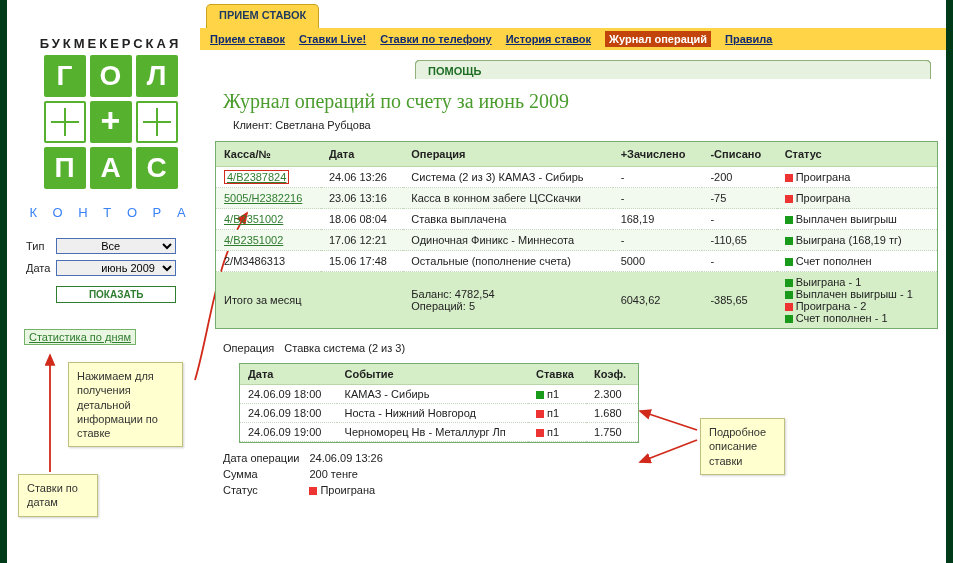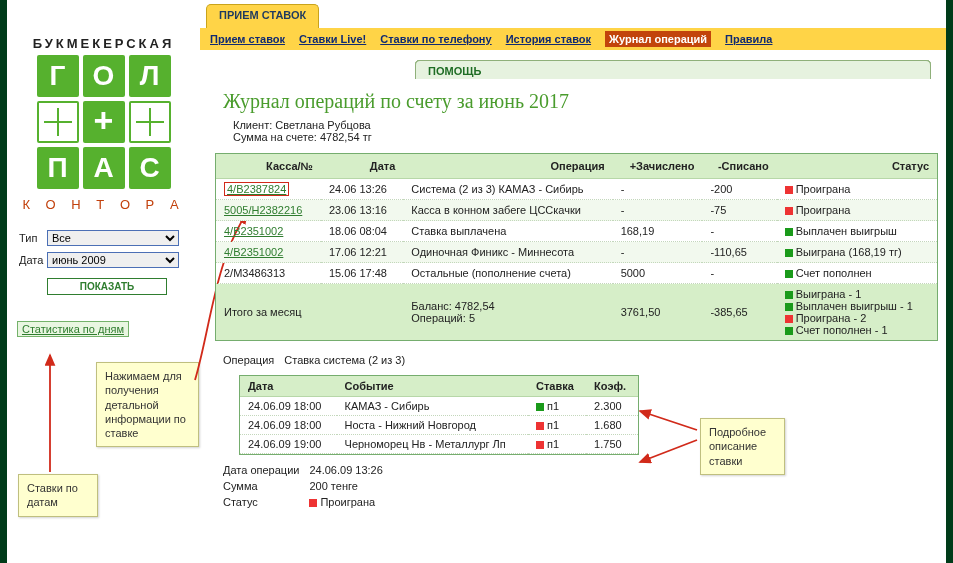--- a/index.html
+++ b/index.html
@@ -14,50 +14,50 @@
   .tab{border:1px solid #8fb07a; border-bottom:none; border-radius:5px 5px 0 0; padding:4px 12px 2px 12px; font-size:11px; font-weight:bold; color:#1f6d25; background:#f0f7ea; cursor:pointer;}
   .tab.main{background:#e6f2df;}
   .tab.active{background:#ffd447; border-color:#c9a31b; color:#1f3a5f;}
 
   
   .subbar{position:absolute; left:200px; top:28px; right:7px; height:22px; background:#ffd447; display:flex; gap:14px; padding:3px 10px; font-size:11px; align-items:center;}
   .subbar a{color:#102a71; text-decoration:underline; cursor:pointer; font-weight:bold;}
   .subbar .sub-active{background:#c2440b; color:#fff; text-decoration:none; padding:2px 4px;}
 
   
-  .left{position:absolute; left:7px; top:28px; width:193px;}
+  .left{position:absolute; left:14px; top:28px; width:193px;}
   .logo{padding:8px 10px 10px 10px; text-align:center;}
   .logo .bt{font-weight:bold; letter-spacing:3px; font-size:13px; color:#222; margin-bottom:4px;}
   .logo .blocks{display:flex; flex-direction:column; gap:4px; align-items:center;}
   .brow{display:flex; gap:4px;}
   .blk{width:42px;height:42px;background:#56b12e;color:#fff;font-weight:bold;font-size:28px;line-height:42px;border-radius:2px;}
   
   .blk.wnd{background:#fff;border:2px solid #56b12e;position:relative;}
   .blk.wnd::before,.blk.wnd::after{content:"";position:absolute;background:#56b12e;}
   .blk.wnd::before{left:5px;right:5px;top:50%;height:2px;margin-top:-1px;}
   .blk.wnd::after{top:5px;bottom:5px;left:50%;width:2px;margin-left:-1px;}
   .blk.plus{font-size:34px;line-height:38px;}
-  .kontora{letter-spacing:6px;font-size:13px;color:#c2410c;margin-top:8px;}
+  .kontora{letter-spacing:6px;font-size:13px;color:#3b82f6;margin-top:16px;}
 
   .filter{padding:4px 10px 0 10px; font-size:11px;}
   .filter table{width:100%;}
   .filter td{padding:2px 0;margin-left:32px;}
-  .filter select{width:132px; font-size:11px; border:1px solid #4b6fb5;}
+  .filter select{width:120px; font-size:11px; border:1px solid #4b6fb5;padding-left:40px;}
   .showbtn{width:120px; background:#fff; border:1px solid #2f7d2f; color:#2f7d2f; font-weight:bold; font-size:10px; padding:2px 0; cursor:pointer; text-align:center; margin-top:4px;}
   .byday{display:inline-block; margin-top:22px; margin-left:10px; color:#2f7d2f; text-decoration:underline; border:1px solid #74b26a; background:#e9f6e1; padding:1px 4px; cursor:pointer;text-align:center;}
 
   
   .ann{position:absolute; background:#ffffcf; border:1px solid #bfbf7f; padding:6px 8px; font-size:11px; color:#333; box-shadow:1px 1px 2px rgba(0,0,0,.18); line-height:1.3;}
 
   
   .main{position:absolute; left:215px; top:60px; right:15px;}
   h1{color:#4a9c2d; font-size:20px; font-weight:normal; margin:30px 0 6px 8px; font-family:Georgia, serif;}
   .meta{margin-left:18px; margin-bottom:10px;}
   .tbl{width:100%; border:1px solid #75ad6e; border-collapse:separate; border-spacing:0;}
-  .tbl th{background:#d6eec8; text-align:right; font-weight:bold; padding:6px 8px; border-bottom:1px solid #b7d7a8;}
+  .tbl th{background:#d6eec8; text-align:left; font-weight:bold; padding:6px 8px; border-bottom:1px solid #b7d7a8;}
   .tbl td{padding:4px 8px; border-bottom:1px dotted #c3d7bb;}
   .tbl tr.even{background:#f2f9ee;padding-left:16px;}
   .tbl a{color:#2f7d2f; text-decoration:underline;}
   .tbl .highlight a{border:1px solid #d12a1a; padding:0 2px;}
   .tfootrow td{background:#d6eec8; font-weight:normal; border-bottom:none;}
   .sq{display:inline-block;width:8px;height:8px;margin-right:3px;vertical-align:middle;}
   .red{background:#e33;}
   .grn{background:#1a9a1a;}
   .num-r{text-align:left;}
 
@@ -135,41 +135,40 @@
               <td>
                 <div class="showbtn">ПОКАЗАТЬ</div>
               </td>
             </tr>
     </tbody>
         </table>
   </div>
   <a class="byday">Статистика по дням</a>
 </div>
 
-<div class="ann" style="left:96px; top:362px; width:103px;">Нажимаем для получения детальной информации по ставке</div>
+<div class="ann" style="left:68px; top:362px; width:115px;">Нажимаем для получения детальной информации по ставке</div>
 <div class="ann" style="left:18px; top:474px; width:80px;">Ставки по датам</div>
 <div class="ann" style="left:700px; top:418px; width:85px;">Подробное описание ставки</div>
 
 <svg style="position:absolute;left:0;top:0;width:953px;height:563px;pointer-events:none;">
   <defs>
         <marker id="ah" markerWidth="8" markerHeight="8" refX="6" refY="3" orient="auto">
           <path d="M0,0 L7,3 L0,6 z" fill="#d12a1a"></path>
         </marker>
       </defs>
   <path d="M195,380 C210,330 215,260 247,213" class="redstroke"></path>
   <path d="M50,472 L50,355" class="redstroke"></path>
   <path d="M697,430 L640,411" class="redstroke"></path>
   <path d="M697,440 L640,462" class="redstroke"></path>
 </svg>
 
 <div class="main">
-  <h1>Журнал операций по счету за июнь 2017</h1>
+  <h1>Журнал операций по счету за июнь 2009</h1>
   <div class="meta">
     <div><span>Клиент:</span> <span>Светлана Рубцова</span></div>
-    <div><span>Сумма на счете:</span> <span>4782,54 тг</span></div>
   </div>
 
   <table class="tbl">
     <thead>
           <tr>
       <th>Касса/№</th>
       <th>Дата</th>
       <th>Операция</th>
       <th>+Зачислено</th>
       <th>-Списано</th>
@@ -215,21 +214,21 @@
             <td>Остальные (пополнение счета)</td>
             <td class="num-r">5000</td>
             <td class="num-r">-</td>
             <td><span class="sq grn"></span>Счет пополнен</td>
           </tr>
         </tbody>
     <tbody>
           <tr class="tfootrow">
       <td colspan="2">Итого за месяц</td>
       <td><span>Баланс: 4782,54</span><br><span>Операций: 5</span></td>
-      <td>3761,50</td>
+      <td>6043,62</td>
       <td>-385,65</td>
       <td id="summary-status">
               <div><span class="sq grn"></span>Выиграна - 1</div>
               <div><span class="sq grn"></span>Выплачен выигрыш - 1</div>
               <div><span class="sq red"></span>Проиграна - 2</div>
               <div><span class="sq grn"></span>Счет пополнен - 1</div>
             </td>
     </tr>
   </tbody>
       </table>

